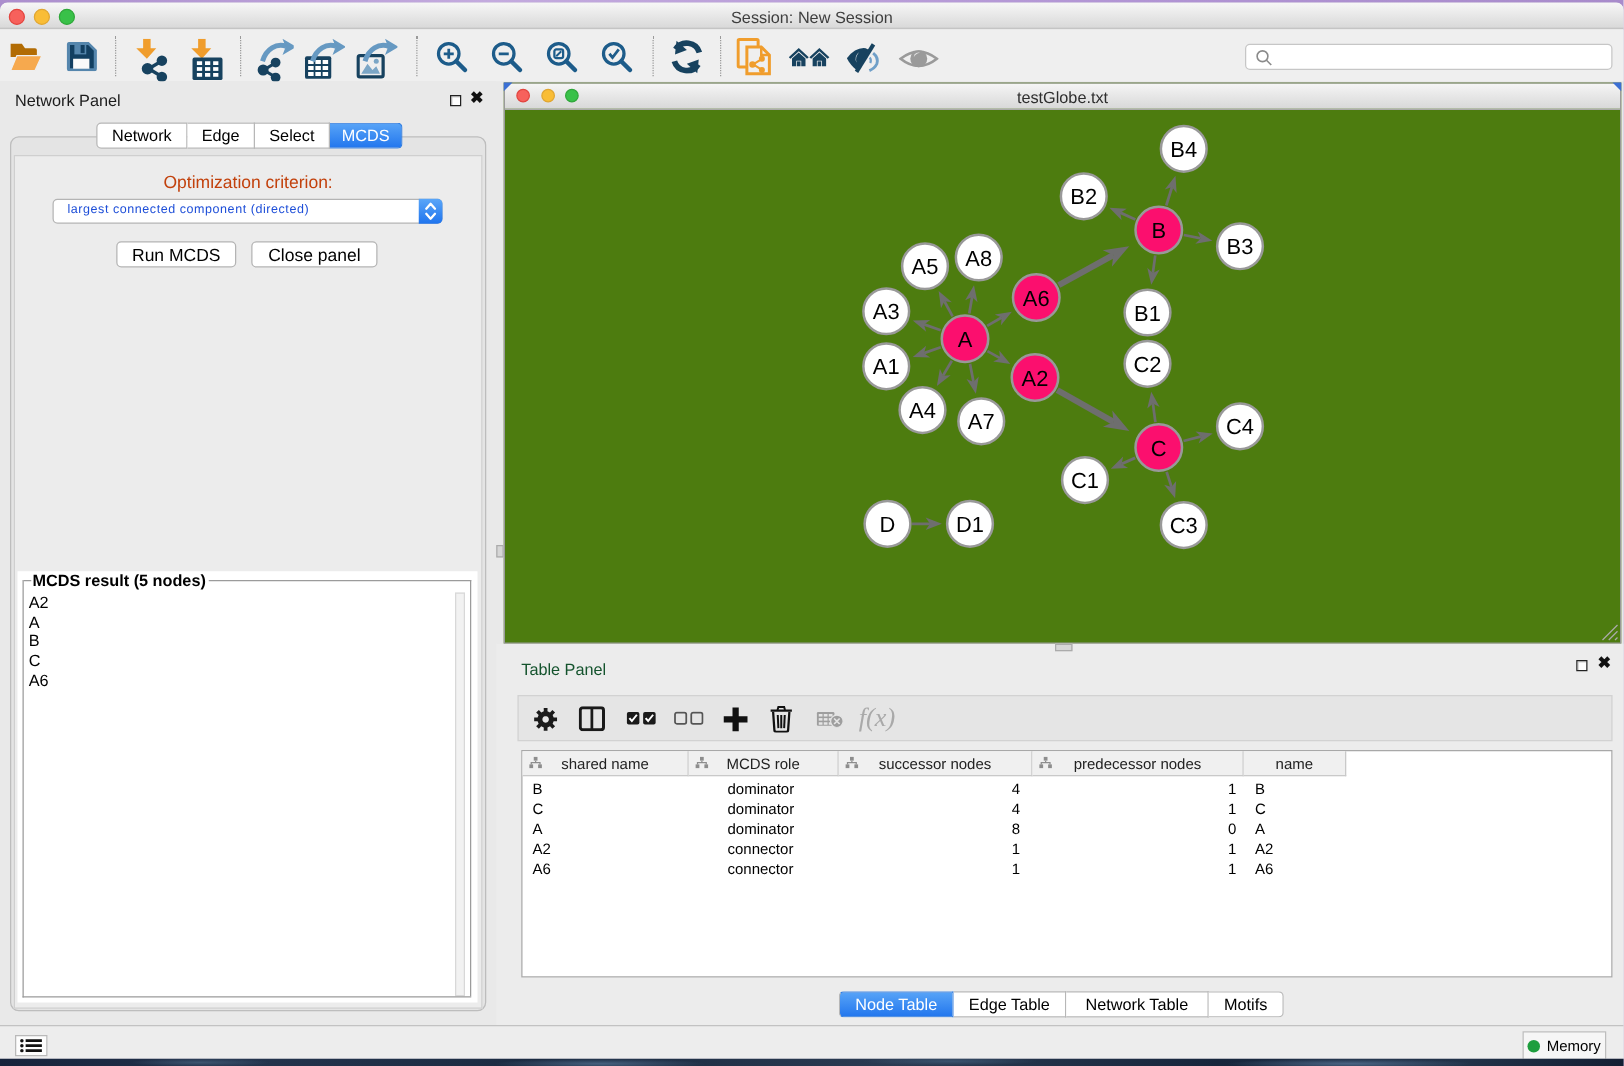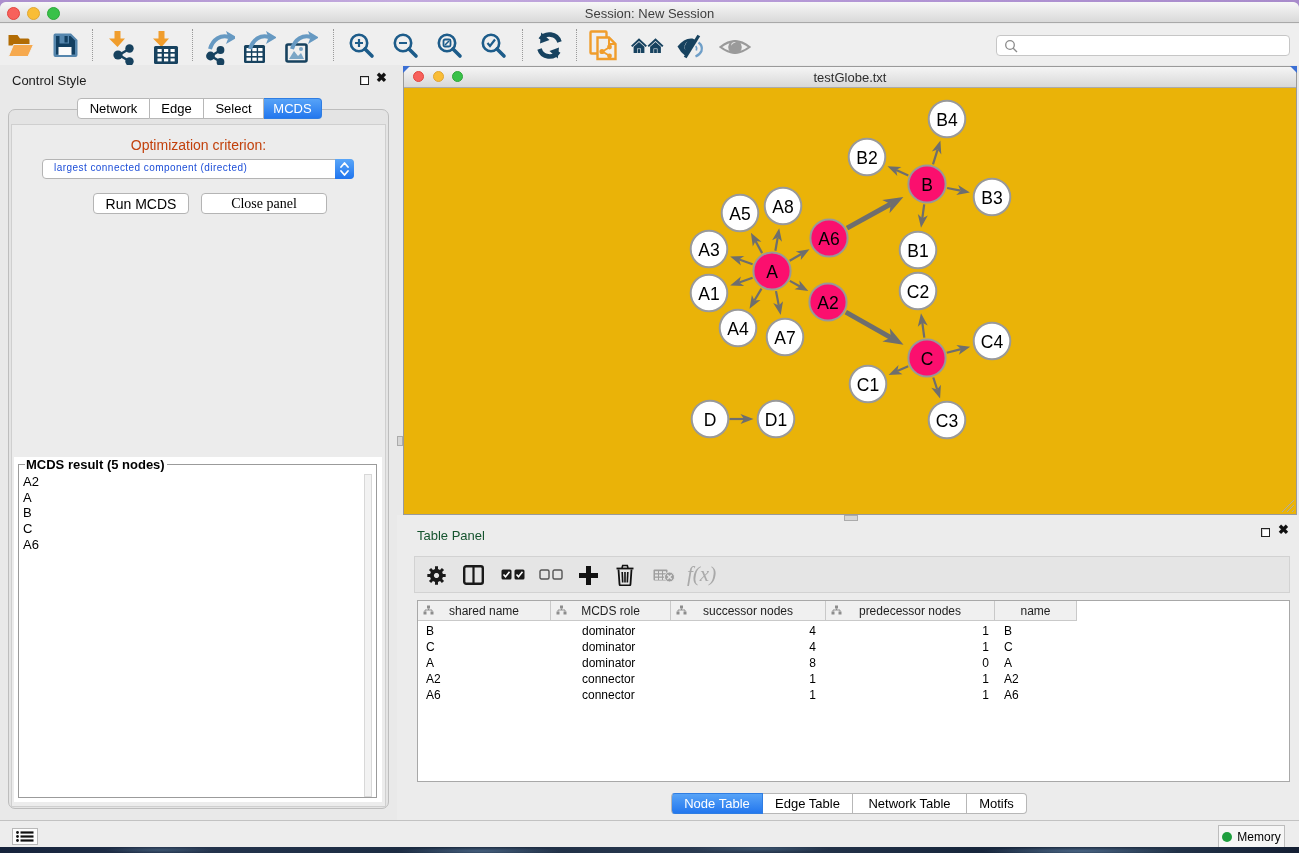--- a/index.html
+++ b/index.html
@@ -73,21 +73,21 @@
 #mcds-fs .topline-l { position:absolute; left:0; top:0; width:6px; height:1px; background:#9b9b9b; }
 #mcds-fs .topline-r { position:absolute; left:148px; top:0; right:0; height:1px; background:#9b9b9b; }
 #mcds-fs .borderright { position:absolute; right:0; top:0; width:1px; height:100%; background:#9b9b9b; }
 #mcds-legend { position:absolute; left:7px; top:-7px; font-size:13px; color:#000; background:transparent;font-weight:bold; }
 #mcds-items { position:absolute; left:4px; top:10px; font-size:13px; color:#000; line-height:15.7px; }
 #mcds-sb { position:absolute; right:10px; top:17px; width:8px; height:323px;
   background:#f2f2f2; border:1px solid #d8d8d8; }
 
 
 #netwin { position:absolute; left:403px; top:64px; width:894px; height:449px;
-  background:#eab308; border:1px solid #9a9a9a; }
+  background:#4d7c0f; border:1px solid #9a9a9a; }
 #net-title { position:absolute; left:0; top:0; width:100%; height:21px;
   background:linear-gradient(#f5f5f5,#d8d8d8); border-bottom:1px solid #ababab; }
 #net-title .t1 { left:9px; top:4px; width:11px; height:11px; background:#f7615c; border:1px solid #e2453f; }
 #net-title .t2 { left:29px; top:4px; width:11px; height:11px; background:#f9bd36; border:1px solid #e0a632; }
 #net-title .t3 { left:48px; top:4px; width:11px; height:11px; background:#39c149; border:1px solid #2fa73a; }
 #net-title .tt { position:absolute; top:3px; width:100%; text-align:center; font-size:13px; color:#2e2e2e; }
 #graph { position:absolute; left:0; top:21px; }
 
 
 #tpanel { position:absolute; left:397px; top:513px; width:902px; height:305px;
@@ -290,21 +290,21 @@
         </div>
       <div id="searchbox">
         <svg width="15" height="15" viewBox="0 0 15 15">
             <circle cx="6" cy="6" r="4.3" fill="none" stroke="#8b8b8b" stroke-width="1.3"></circle>
             <line x1="9.2" y1="9.2" x2="13" y2="13" stroke="#8b8b8b" stroke-width="1.3"></line>
           </svg>
       </div>
     </div>
 
     <div id="cpanel">
-      <div id="cpanel-title">Control Style</div>
+      <div id="cpanel-title">Network Panel</div>
       <div class="sqbtn" style="left:360px; top:11px;"></div>
       <div class="winbtns" style="left:376px; top:5px;">✖</div>
       <div id="cp-inner">
           <div id="cp-content"></div>
         </div>
       <div class="seg" style="left:77px; top:33px;">
         <div class="s" style="width:73px;padding:0;">Network</div>
           <div class="s" style="width:54px;padding:0;">Edge</div>
           <div class="s" style="width:60px;padding:0;">Select</div>
           <div class="s sel" style="width:58px;padding:0;">MCDS</div>
@@ -313,21 +313,21 @@
       <div id="dropdown">
         <div class="txt">largest connected component (directed)</div>
         <div class="cap">
           <svg width="19" height="20" viewBox="0 0 19 20">
             <path d="M6 8 L9.5 4 L13 8" fill="none" stroke="#fff" stroke-width="1.8" stroke-linecap="round" stroke-linejoin="round"></path>
             <path d="M6 12 L9.5 16 L13 12" fill="none" stroke="#fff" stroke-width="1.8" stroke-linecap="round" stroke-linejoin="round"></path>
           </svg>
         </div>
       </div>
       <div class="btn" style="left:93px; top:128px; width:96px;">Run MCDS</div>
-      <div class="btn" style="left:201px; top:128px; width:126px;font-family:Liberation Serif, serif;">Close panel</div>
+      <div class="btn" style="left:201px; top:128px; width:101px;">Close panel</div>
       <div id="mcds-list">
         <div id="mcds-sb"></div>
         <div id="mcds-fs">
           <div class="topline-l"></div>
             <div class="topline-r"></div>
             <div class="borderright"></div>
           <div id="mcds-legend">MCDS result (5 nodes)</div>
           <div id="mcds-items">A2<br>A<br>B<br>C<br>A6</div>
         </div>
       </div>

